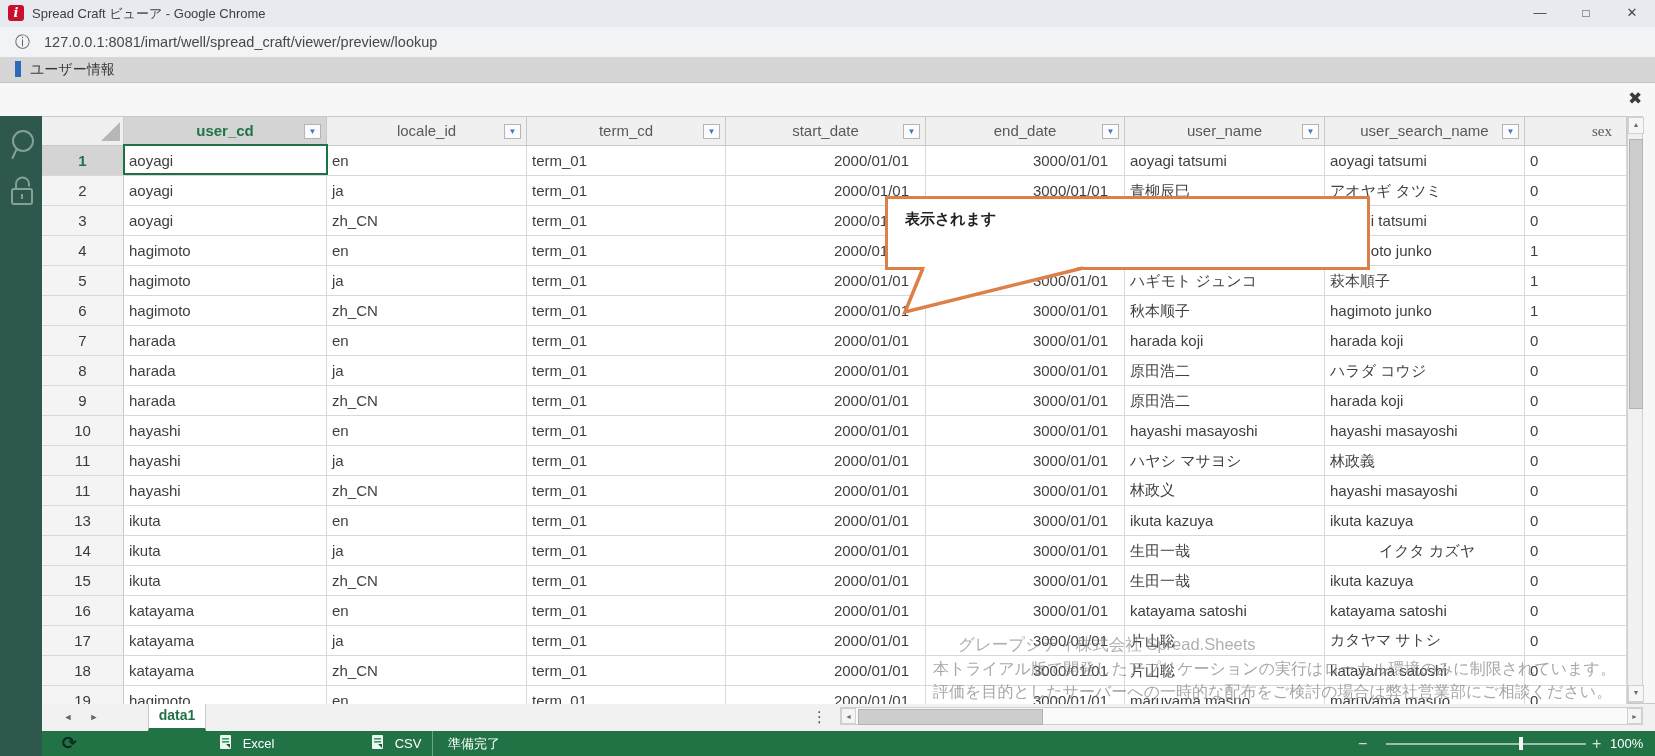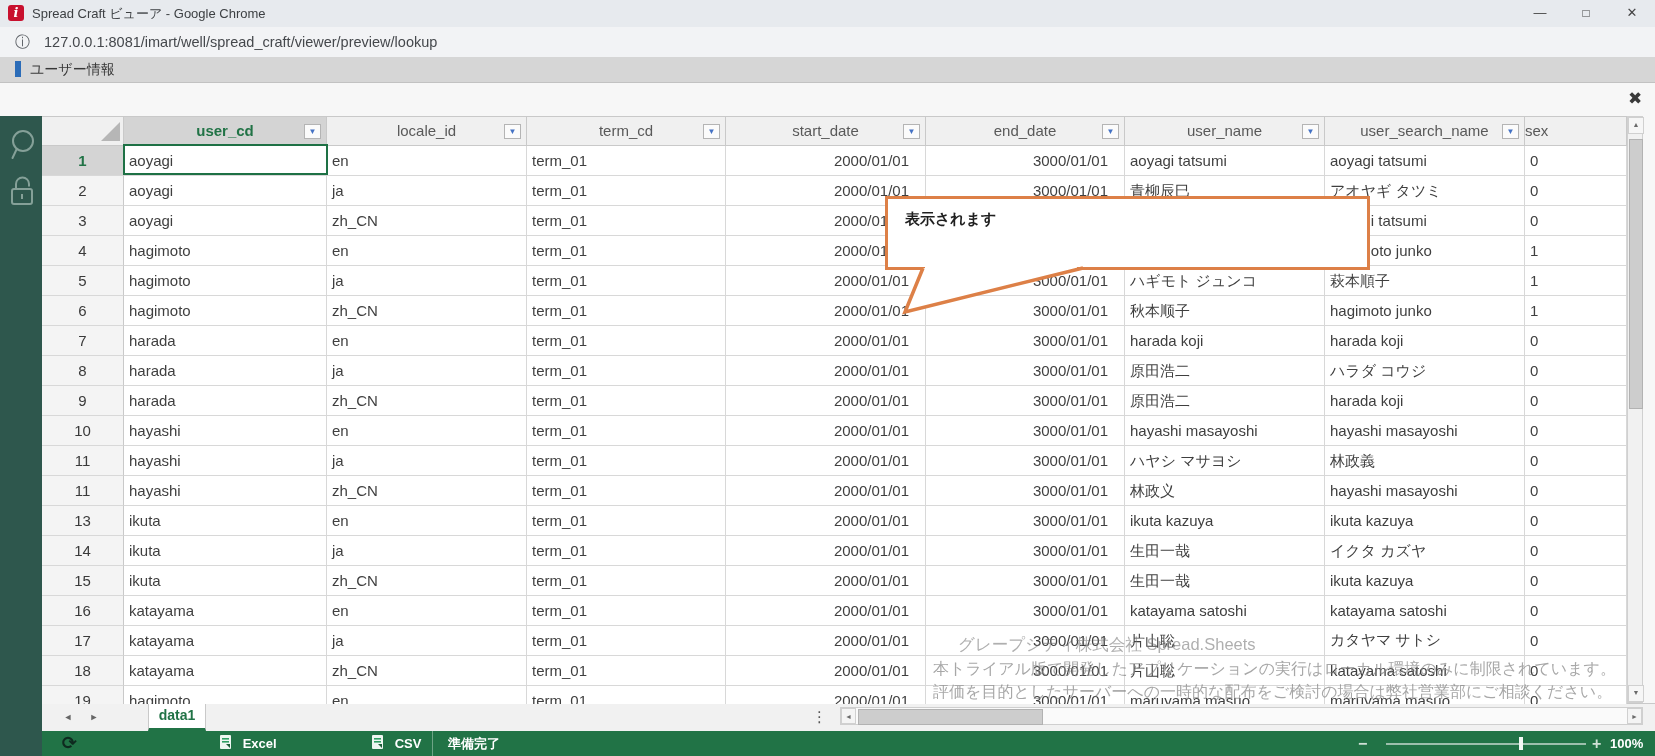--- a/index.html
+++ b/index.html
@@ -27,21 +27,21 @@
 
   
   #sidebar{left:0;top:116px;width:42px;height:640px;background:#2e574d;z-index:30;}
   .sb-ic{position:absolute;left:7px;}
 
   
   #grid{left:42px;top:116px;width:1585px;height:587px;background:#fff;border-top:1px solid #c9c9c9;overflow:hidden;z-index:2;}
   #hdr{display:flex;height:29px;}
   .hc{position:relative;box-sizing:border-box;height:29px;line-height:28px;background:#f0f0f0;border-right:1px solid #c9c9c9;border-bottom:1px solid #c9c9c9;font-size:15px;color:#595959;text-align:center;flex:none;}
   .hc.sel{background:#d4d4d4;color:#217346;font-weight:bold;}
-  .hc.h-r{text-align:left;padding-right:14px;box-sizing:border-box;}
+  .hc.h-r{text-align:right;padding-right:14px;box-sizing:border-box;font-family:Liberation Serif, serif;}
   #corner{width:82px;position:relative;}
   .corner-tri{position:absolute;right:3px;bottom:4px;width:0;height:0;border-left:19px solid transparent;border-bottom:19px solid #b6b6b6;}
   .filter-btn{position:absolute;right:5px;top:7px;width:17px;height:15px;background:#fbfbfb;border:1px solid #b4b4b4;box-sizing:border-box;font-size:8px;line-height:13px;color:#4472c4;text-align:center;}
   .grow{display:flex;height:30px;}
   .rn{box-sizing:border-box;width:82px;background:#f4f4f4;border-right:1px solid #c9c9c9;border-bottom:1px solid #d8d8d8;text-align:center;line-height:29px;font-size:15px;color:#3a3a3a;flex:none;}
   .rn.sel{background:#d4d4d4;color:#217346;font-weight:bold;}
   .gc{box-sizing:border-box;border-right:1px solid #d8d8d8;border-bottom:1px solid #d8d8d8;padding-left:5px;line-height:29px;font-size:15px;color:#3f3f3f;white-space:nowrap;overflow:hidden;flex:none;}
   .gc.al-r{text-align:right;padding-right:16px;padding-left:0;}
   #selbox{left:123px;top:144px;width:205px;height:31px;border:2px solid #1e7145;box-sizing:border-box;z-index:7;}
 
@@ -65,21 +65,21 @@
   #tabstrip{left:42px;top:703px;width:1613px;height:28px;background:#f1f1f1;border-top:1px solid #c9c9c9;box-sizing:border-box;}
   .nav-ar{top:708px;width:16px;height:18px;text-align:center;font-size:9px;line-height:18px;color:#666;}
   #sheet-tab{left:148px;top:703px;width:58px;height:28px;background:#fff;border:1px solid #c9c9c9;border-bottom:3px solid #217346;box-sizing:border-box;text-align:center;line-height:23px;font-size:14px;font-weight:bold;color:#217346;}
   #tab-menu{left:812px;top:706px;width:14px;height:22px;font-size:15px;color:#555;text-align:center;line-height:22px;letter-spacing:0;}
   #hscroll{left:840px;top:707px;width:803px;height:18px;background:#fafafa;border:1px solid #cfcfcf;box-sizing:border-box;}
   .harrow{position:absolute;top:0;width:15px;height:16px;background:#f4f4f4;border:1px solid #d0d0d0;box-sizing:border-box;color:#6a6a6a;font-size:7px;text-align:center;line-height:15px;}
   #hthumb{position:absolute;left:17px;top:1px;width:183px;height:14px;background:#cdcdcd;border:1px solid #b2b2b2;}
 
   
   #statusbar{left:0;top:731px;width:1655px;height:25px;background:#217346;color:#fff;font-size:13px;}
-  .sb-item{position:absolute;top:0;height:25px;line-height:25px;white-space:nowrap;font-weight:bold;}
+  .sb-item{position:absolute;top:0;height:25px;line-height:25px;white-space:nowrap;}
   #refresh-ic{left:62px;font-size:18px;font-weight:bold;color:#0e2a1f;line-height:24px;}
   #sep1{left:432px;top:0;width:1px;height:25px;background:rgba(255,255,255,.35);}
   #zoom-minus{left:1358px;font-size:16px;color:#cfe0d6;}
   #zoom-track{left:1386px;top:12px;width:200px;height:2px;background:#9cbfac;}
   #zoom-thumb{left:1519px;top:6px;width:4px;height:13px;background:#f2f7f4;}
   #zoom-plus{left:1592px;font-size:16px;color:#cfe0d6;}
   #zoom-pct{left:1610px;color:#fff;}
 </style>
 </head>
 <body>
@@ -258,21 +258,21 @@
           <div class="gc" style="width: 200px;">林政義</div>
           <div class="gc" style="width: 102px;">0</div>
         </div>
         <div class="grow">
           <div class="rn">11</div>
           <div class="gc" style="width: 203px;">hayashi</div>
           <div class="gc" style="width: 200px;">zh_CN</div>
           <div class="gc" style="width: 199px;">term_01</div>
           <div class="gc al-r" style="width: 200px;">2000/01/01</div>
           <div class="gc al-r" style="width: 199px;">3000/01/01</div>
-          <div class="gc" style="width: 200px;">林政义</div>
+          <div class="gc" style="width: 200px; font-family: Liberation Serif, serif;">林政义</div>
           <div class="gc" style="width: 200px;">hayashi masayoshi</div>
           <div class="gc" style="width: 102px;">0</div>
         </div>
         <div class="grow">
           <div class="rn">13</div>
           <div class="gc" style="width: 203px;">ikuta</div>
           <div class="gc" style="width: 200px;">en</div>
           <div class="gc" style="width: 199px;">term_01</div>
           <div class="gc al-r" style="width: 200px;">2000/01/01</div>
           <div class="gc al-r" style="width: 199px;">3000/01/01</div>
@@ -281,21 +281,21 @@
           <div class="gc" style="width: 102px;">0</div>
         </div>
         <div class="grow">
           <div class="rn">14</div>
           <div class="gc" style="width: 203px;">ikuta</div>
           <div class="gc" style="width: 200px;">ja</div>
           <div class="gc" style="width: 199px;">term_01</div>
           <div class="gc al-r" style="width: 200px;">2000/01/01</div>
           <div class="gc al-r" style="width: 199px;">3000/01/01</div>
           <div class="gc" style="width: 200px;">生田一哉</div>
-          <div class="gc" style="width: 200px;">イクタ カズヤ</div>
+          <div class="gc" style="width: 200px; text-align: center;">イクタ カズヤ</div>
           <div class="gc" style="width: 102px;">0</div>
         </div>
         <div class="grow">
           <div class="rn">15</div>
           <div class="gc" style="width: 203px;">ikuta</div>
           <div class="gc" style="width: 200px;">zh_CN</div>
           <div class="gc" style="width: 199px;">term_01</div>
           <div class="gc al-r" style="width: 200px;">2000/01/01</div>
           <div class="gc al-r" style="width: 199px;">3000/01/01</div>
           <div class="gc" style="width: 200px;">生田一哉</div>

